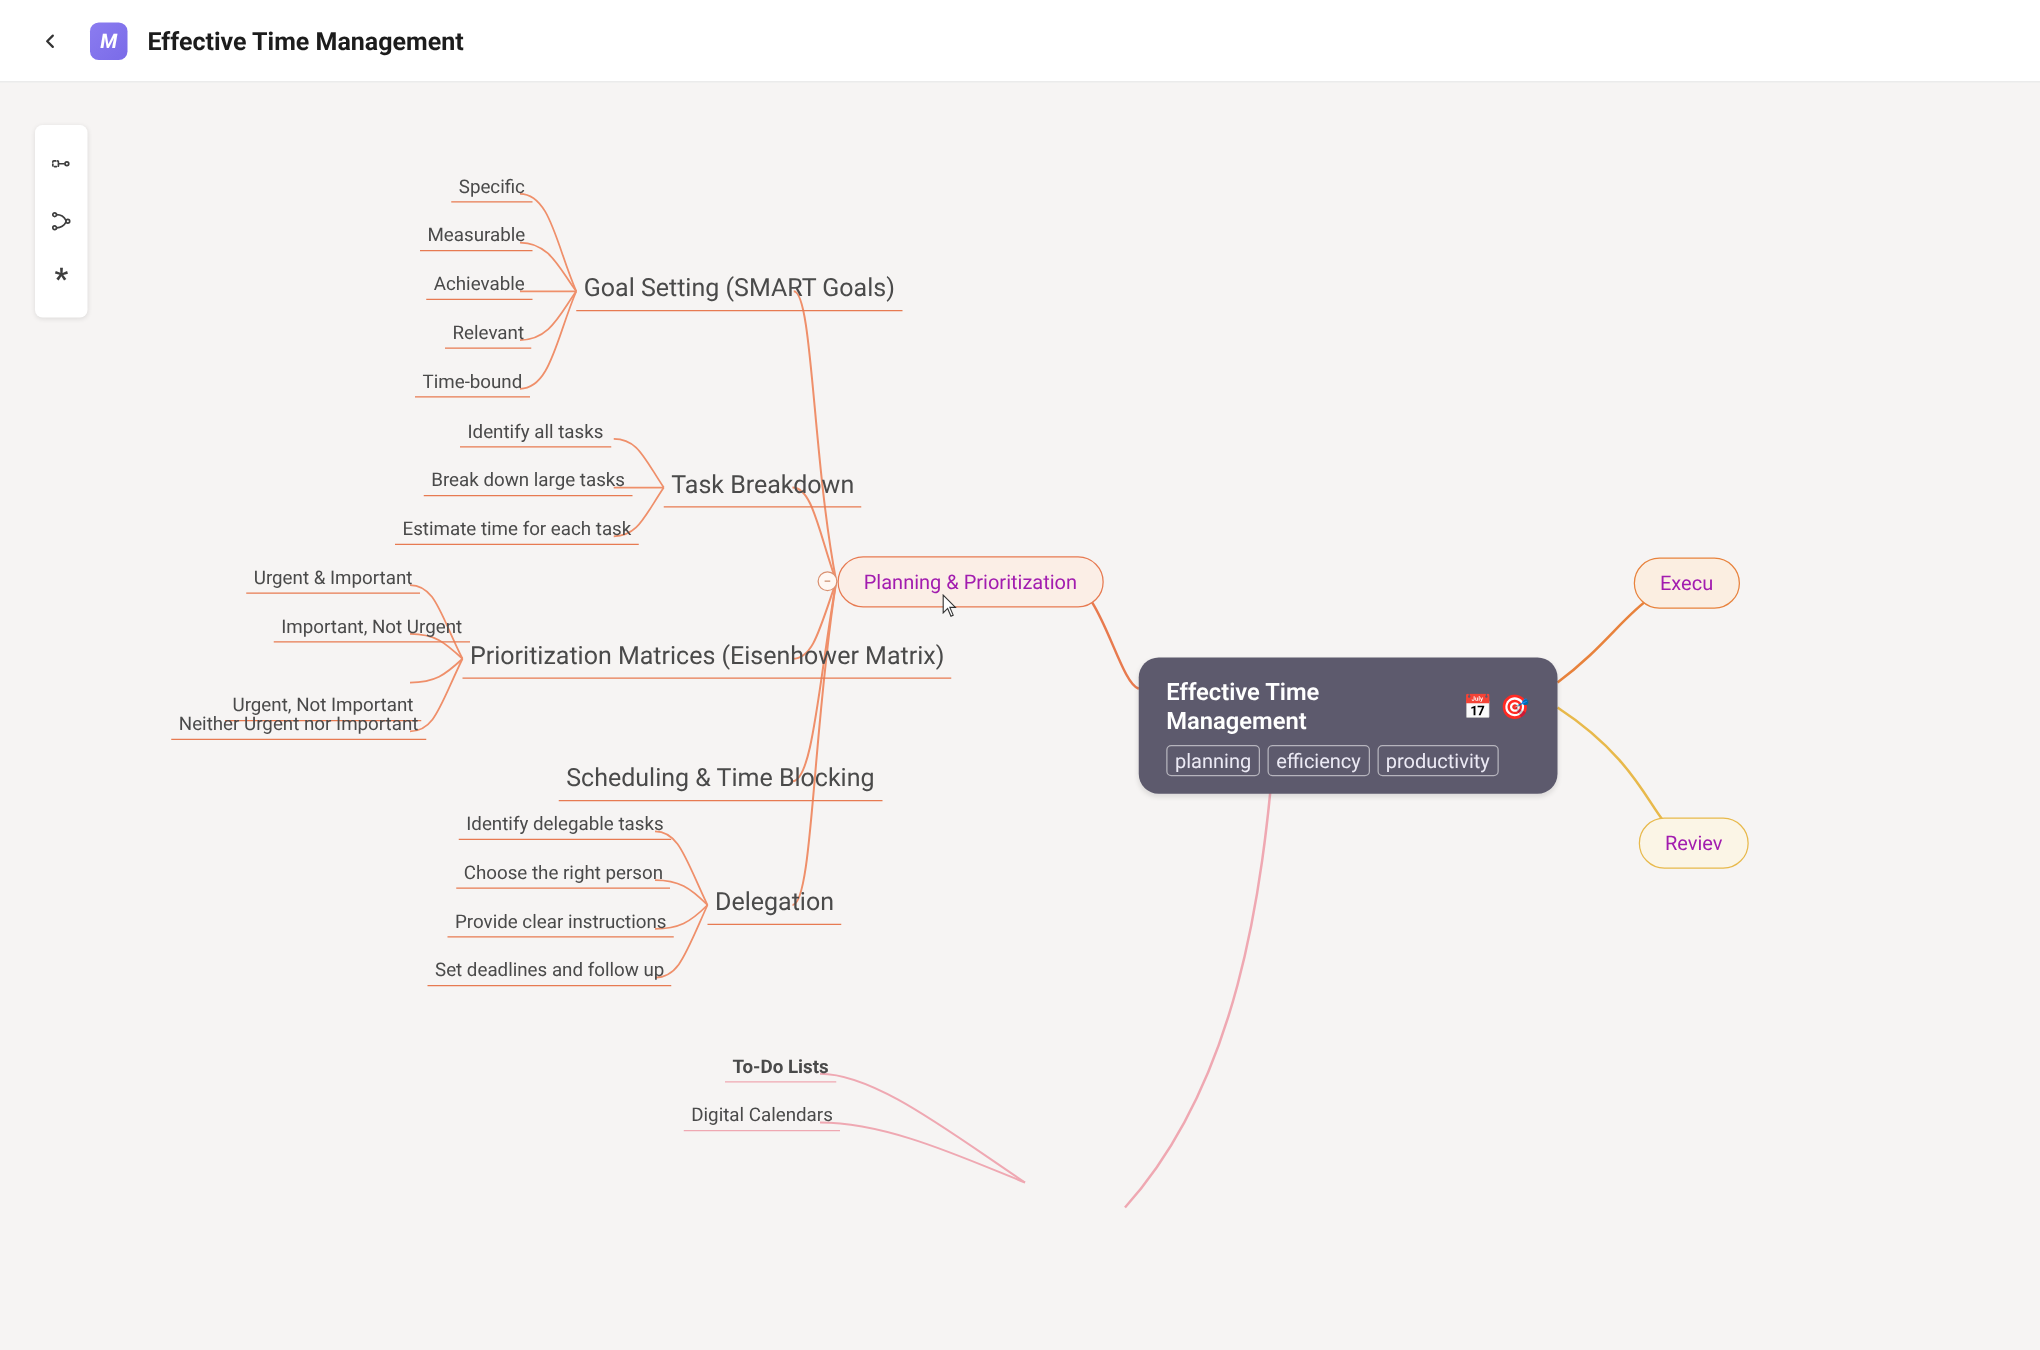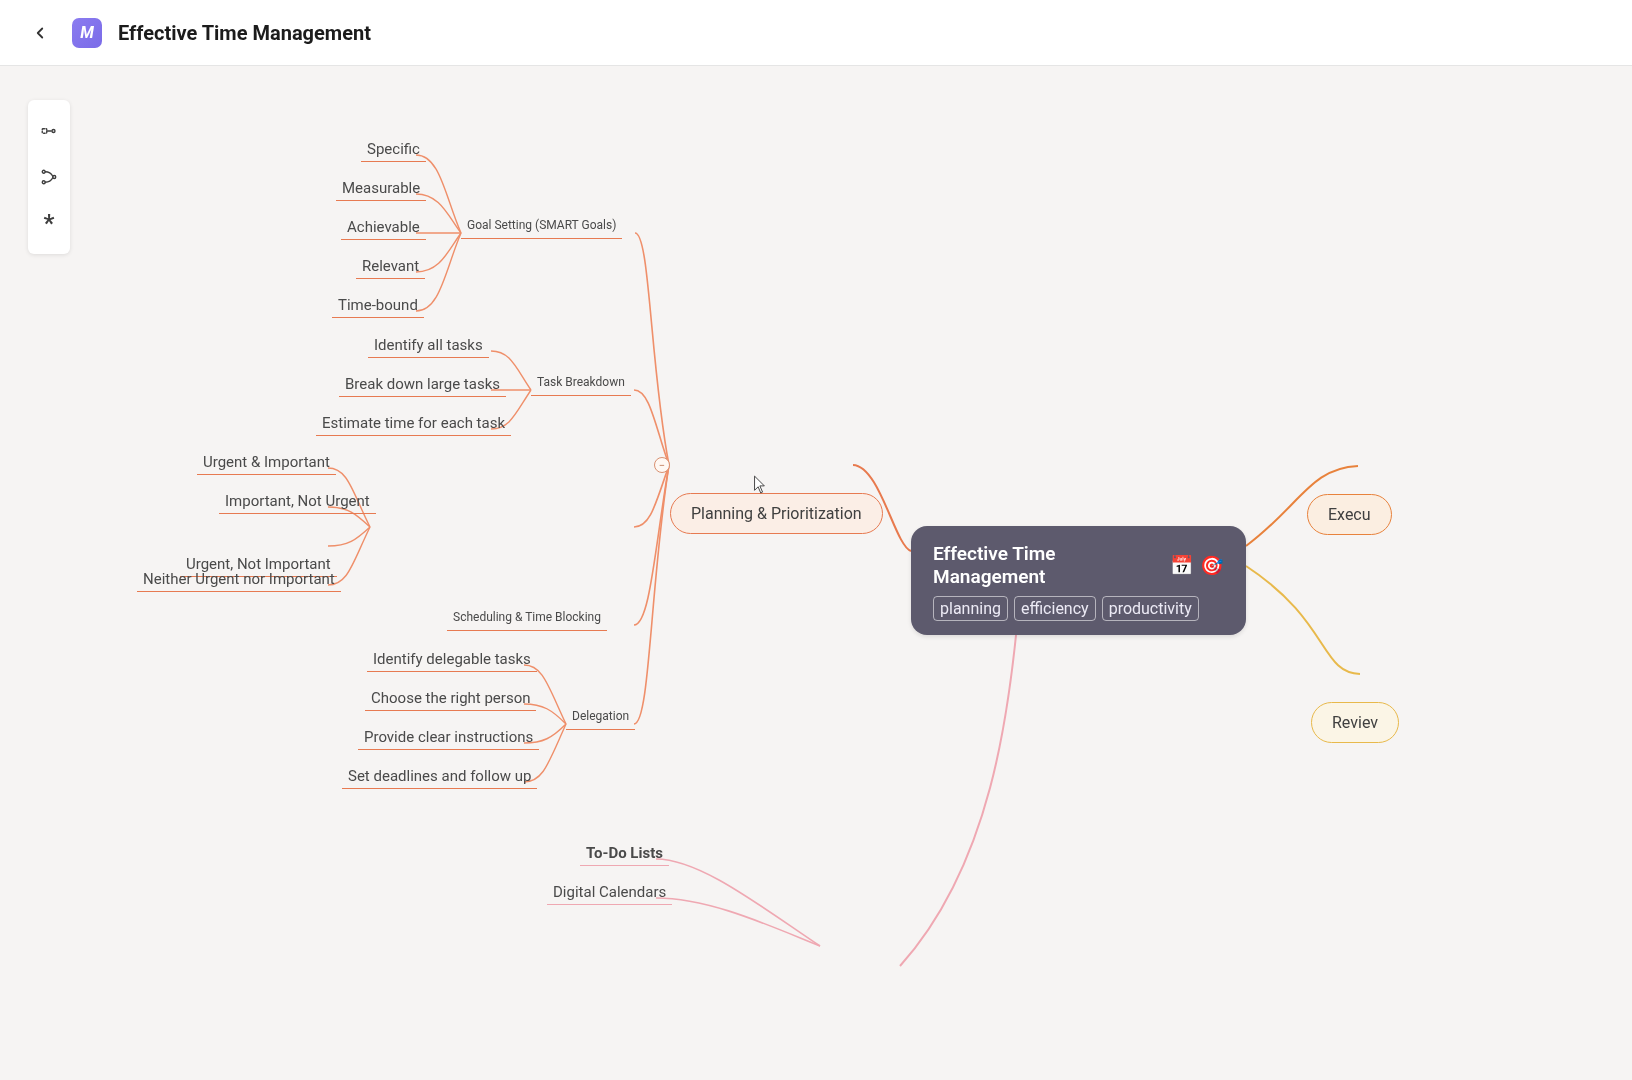--- a/index.html
+++ b/index.html
@@ -78,30 +78,29 @@
     color: #4a4a4a;
     white-space: nowrap;
   }
   .node.leaf {
     padding: 4px 6px 3px 6px;
     border-bottom: 1.5px solid #e77a51; 
   }
   .node.branch {
     padding: 4px 6px 6px 6px;
     border-bottom: 1.5px solid #e77a51;
-    font-size: 12px;
+    font-size: 20px;
   }
   .node.pill {
     padding: 10px 20px;
     border: 1.5px solid #e77a51;
     border-radius: 22px;
     background: #fbeee6;
     font-size: 16px;
-    color: #404040;
-    margin-top: 48px;
+    color: #a21caf;
   }
   .node.pill.yellow {
     border-color: #e8b94b;
     background: #fbf5e6;
   }
 
   .root {
     position: absolute;
     background: #5d5a6d;
     color: #fff;
@@ -269,20 +268,23 @@
   <div class="node branch" style="left:531px; top:305px;">
     <span>Task Breakdown</span>
   </div>
   <div class="node leaf" style="left:368px; top:266px;">
     <span>Identify all tasks</span></div>
   <div class="node leaf" style="left:339px; top:305px;">
     <span>Break down large tasks</span></div>
   <div class="node leaf" style="left:316px; top:344px;">
     <span>Estimate time for each task</span></div>
 
+  <div class="node branch" style="left:370px; top:442px;">
+    <span>Prioritization Matrices (Eisenhower Matrix)</span>
+  </div>
   <div class="node leaf" style="left:197px; top:383px;">
     <span>Urgent &amp; Important</span></div>
   <div class="node leaf" style="left:179px; top:422px;margin-left:40px;">
     <span>Important, Not Urgent</span></div>
   <div class="node leaf" style="left:180px; top:461px;margin-top:24px;">
     <span>Urgent, Not Important</span></div>
   <div class="node leaf" style="left:137px; top:500px;">
     <span>Neither Urgent nor Important</span></div>
 
   <div class="node branch" style="left:447px; top:540px;">

